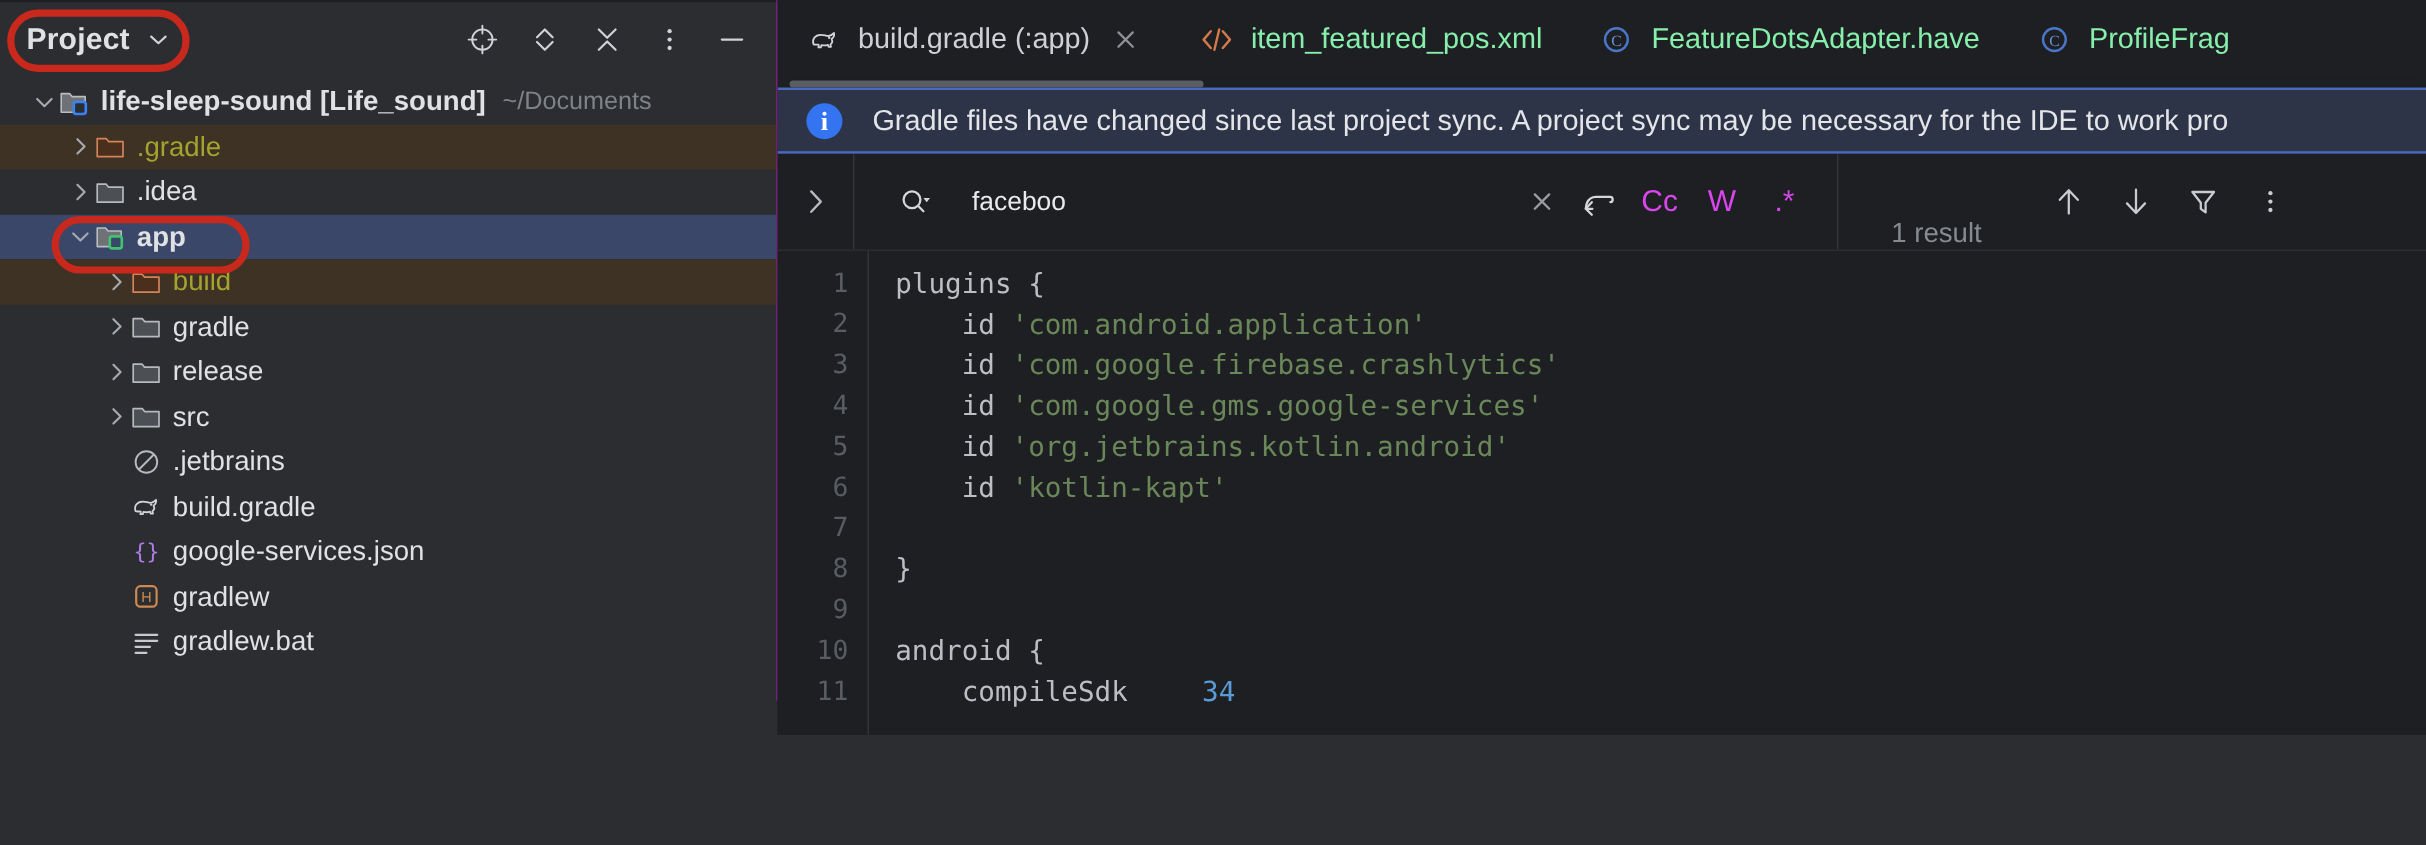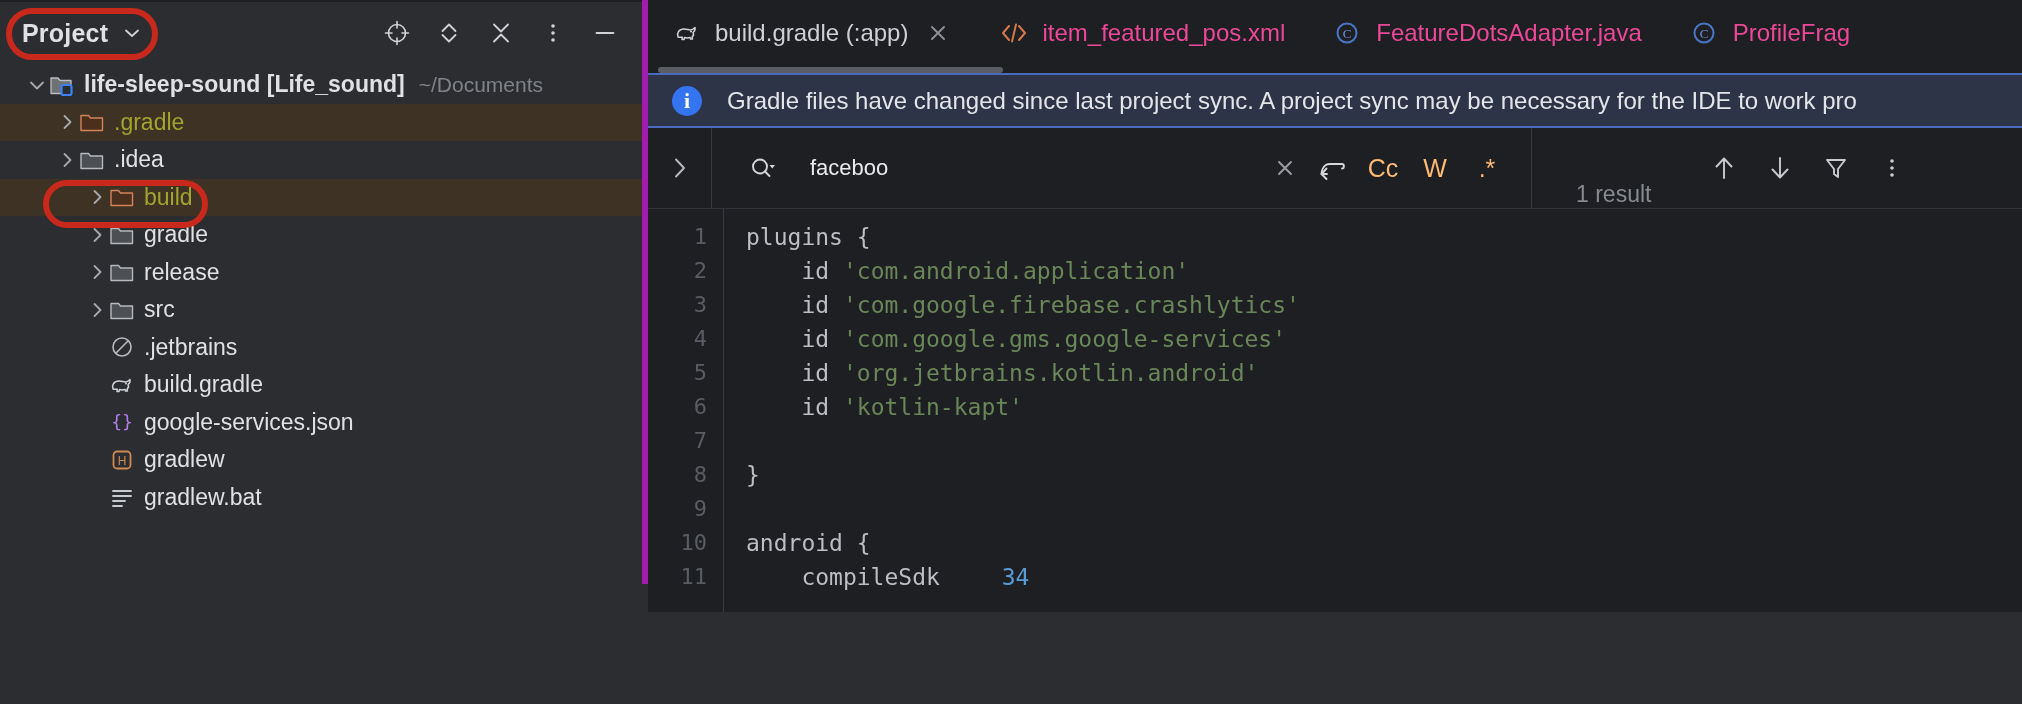--- a/index.html
+++ b/index.html
@@ -9,21 +9,21 @@
     font-family: "Liberation Sans", sans-serif;
     overflow: hidden;
   }
   #root { position: relative; width: 2022px; height: 704px; display: flex; }
 
   
   #project-panel {
     position: relative;
     width: 648px; height: 584px;
     background: #2b2d30;
-    border-right: 6px solid #a21caf;
+    border-right: 1px solid #a21caf;
     flex: 0 0 648px;
     overflow: hidden;
   }
   .panel-topline { position:absolute; top:0; left:0; right:0; height:2px; background:#1e1f22; }
   #panel-header {
     position: relative;
     height: 66px;
     display: flex; align-items: center;
     padding-left: 22px; padding-right: 14px;
   }
@@ -67,21 +67,21 @@
   .node-label.bold  { font-weight: bold; }
   .node-sub { font-size: 21px; color: #7f8388; margin-left: 14px; }
 
   
   #editor-area { position: relative; width: 1374px; height: 612px; background: #1e1f22; flex: 0 0 1374px; overflow: hidden; }
 
   
   #tab-bar { height: 66px; display: flex; align-items: center; background: #1e1f22; padding-left: 24px; }
   .tab { display: flex; align-items: center; gap: 13px; height: 66px; padding: 0 22px 0 0; white-space: nowrap; cursor: pointer; }
   .tab + .tab { padding-left: 26px; }
-  .tab-label { font-size: 24px; color: #ec4899; }
+  .tab-label { font-size: 24px; color: #86efac; }
   .tab.active .tab-label { color: #ced0d6; }
   .tab-close { width: 26px; height: 26px; display:flex; align-items:center; justify-content:center; margin-left: 4px; cursor: pointer; }
   .tab-icon { width: 30px; height: 28px; display:flex; align-items:center; justify-content:center; }
 
   
   #tab-scrollbar { position: relative; height: 7px; background: #1e1f22; margin: 0 10px; }
   #tab-scrollbar .thumb { position:absolute; left:0; top:1px; height:6px; width: 345px; background:#5a5d63; border-radius:3px; cursor:pointer; }
 
   
   #banner {
@@ -108,21 +108,21 @@
   #find-expand { width: 64px; display:flex; align-items:center; justify-content:center; border-right: 1px solid #393b40; cursor: pointer; }
   #find-field-wrap {
     flex: 1 1 auto; display: flex; align-items: center;
     border-right: 1px solid #393b40;
     padding: 0 18px 0 30px; gap: 0;
     max-width: 820px;
   }
   #search-icon-box { width: 42px; display:flex; align-items:center; justify-content:center; cursor:pointer; }
   #find-input { flex: 1 1 auto; font-size: 22px; color: #e8eaed; background: transparent; border: none; outline: none; padding-left: 26px; font-family: "Liberation Sans", sans-serif; }
   .find-btn { width: 48px; display:flex; align-items:center; justify-content:center; cursor:pointer; }
-  .find-toggle { min-width: 52px; padding: 0 6px; display:flex; align-items:center; justify-content:center; font-size: 25px; color:#fdba74; cursor:pointer; }
+  .find-toggle { min-width: 52px; padding: 0 6px; display:flex; align-items:center; justify-content:center; font-size: 25px; color:#d946ef; cursor:pointer; }
   #find-status { display:flex; align-items:flex-end; padding: 0 26px 0 44px; }
   #result-count { font-size: 23px; color: #868a91; white-space: nowrap; }
   #find-nav { display: flex; align-items: center; gap: 22px; padding-left: 30px; }
   .nav-icon { width: 34px; height: 34px; display:flex; align-items:center; justify-content:center; cursor:pointer; }
 
   
   #code-area { position: relative; display: flex; background: #1e1f22; height: 464px; border-top: 1px solid #313438; }
   #gutter {
     flex: 0 0 76px; position: relative; text-align: right;
     padding-top: 11px; padding-right: 16px;
@@ -225,20 +225,34 @@
               <path d="M7.5 4 L13.5 10 L7.5 16" fill="none" stroke="#a6a9ae" stroke-width="1.8" stroke-linecap="round" stroke-linejoin="round"></path>
             </svg>
           </span>
           <span class="node-icon">
             <svg viewBox="0 0 26 26" width="26" height="26">
               <path d="M2 6.5 h7.5 l2 2.5 h12 v12.5 h-21.5 z" fill="#4c5054" stroke="#b6b9be" stroke-width="1.4" stroke-linejoin="round"></path>
             </svg>
           </span>
           <span class="node-label">.idea</span>
         </div>
+        <div class="tree-row sel-blue" style="padding-left: 56px;">
+          <span class="arrow">
+            <svg viewBox="0 0 20 20" width="20" height="20">
+              <path d="M4 7.5 L10 13.5 L16 7.5" fill="none" stroke="#a6a9ae" stroke-width="1.8" stroke-linecap="round" stroke-linejoin="round"></path>
+            </svg>
+          </span>
+          <span class="node-icon">
+            <svg viewBox="0 0 26 26" width="26" height="26">
+              <path d="M2 6 h7 l2 2.5 h11 v13 h-20 z" fill="#6e7276" stroke="#babdc2" stroke-width="1.3" stroke-linejoin="round"></path>
+                  <rect x="12.5" y="13" width="10" height="10" rx="2" fill="#3a4768" stroke="#3ec46d" stroke-width="2.2"></rect>
+            </svg>
+          </span>
+          <span class="node-label bold">app</span>
+        </div>
         <div class="tree-row mod-dir" style="padding-left: 86px;">
           <span class="arrow">
             <svg viewBox="0 0 20 20" width="20" height="20">
               <path d="M7.5 4 L13.5 10 L7.5 16" fill="none" stroke="#a6a9ae" stroke-width="1.8" stroke-linecap="round" stroke-linejoin="round"></path>
             </svg>
           </span>
           <span class="node-icon">
             <svg viewBox="0 0 26 26" width="26" height="26">
               <path d="M2 6.5 h7.5 l2 2.5 h12 v12.5 h-21.5 z" fill="#4a2f1d" stroke="#d4845a" stroke-width="1.4" stroke-linejoin="round"></path>
             </svg>
@@ -363,21 +377,21 @@
           </span>
           <span class="tab-label">item_featured_pos.xml</span>
         </div>
         <div class="tab">
           <span class="tab-icon">
             <svg viewBox="0 0 30 28" width="30" height="28">
               <circle cx="14" cy="14" r="9.5" fill="none" stroke="#4a76c7" stroke-width="2"></circle>
                   <text x="14" y="19" font-size="13" fill="#6b94de" text-anchor="middle" font-family="Liberation Serif, serif">C</text>
             </svg>
           </span>
-          <span class="tab-label">FeatureDotsAdapter.java</span>
+          <span class="tab-label">FeatureDotsAdapter.have</span>
         </div>
         <div class="tab">
           <span class="tab-icon">
             <svg viewBox="0 0 30 28" width="30" height="28">
               <circle cx="14" cy="14" r="9.5" fill="none" stroke="#4a76c7" stroke-width="2"></circle>
                   <text x="14" y="19" font-size="13" fill="#6b94de" text-anchor="middle" font-family="Liberation Serif, serif">C</text>
             </svg>
           </span>
           <span class="tab-label">ProfileFrag</span>
         </div>

